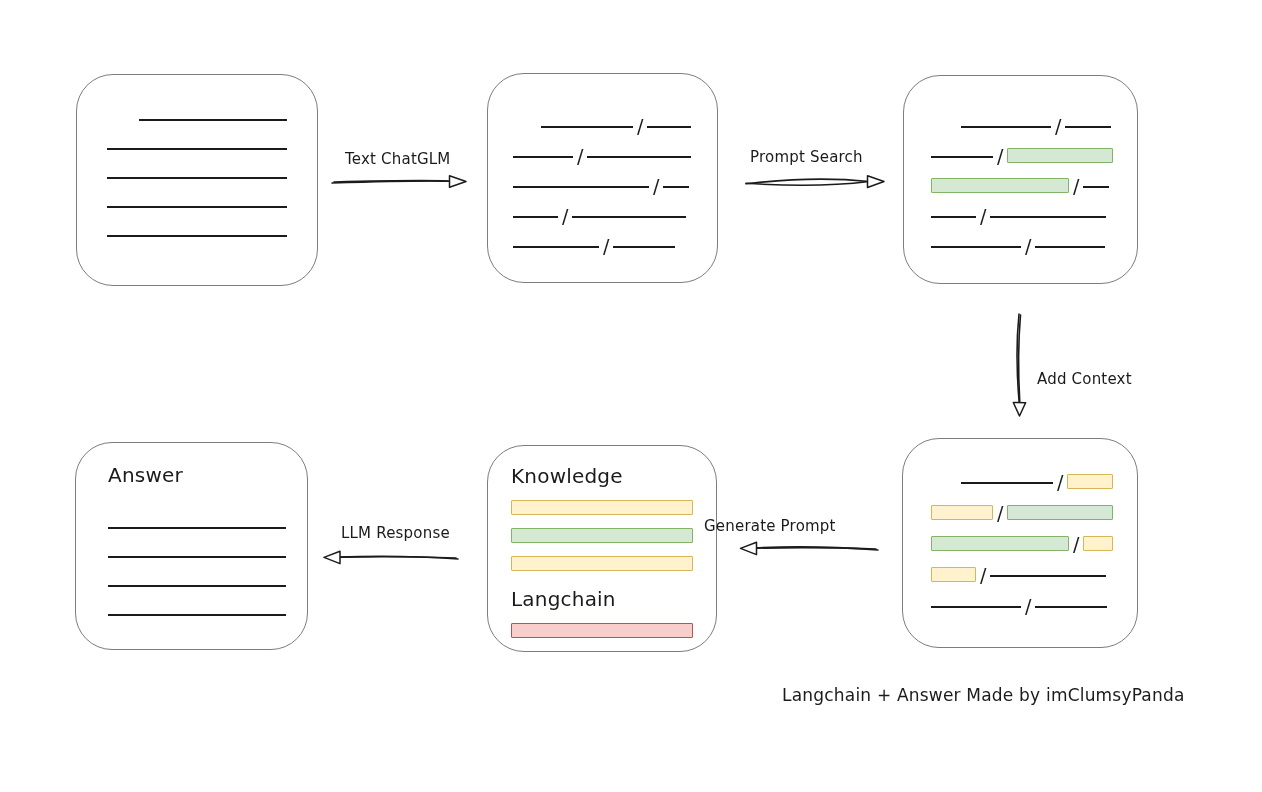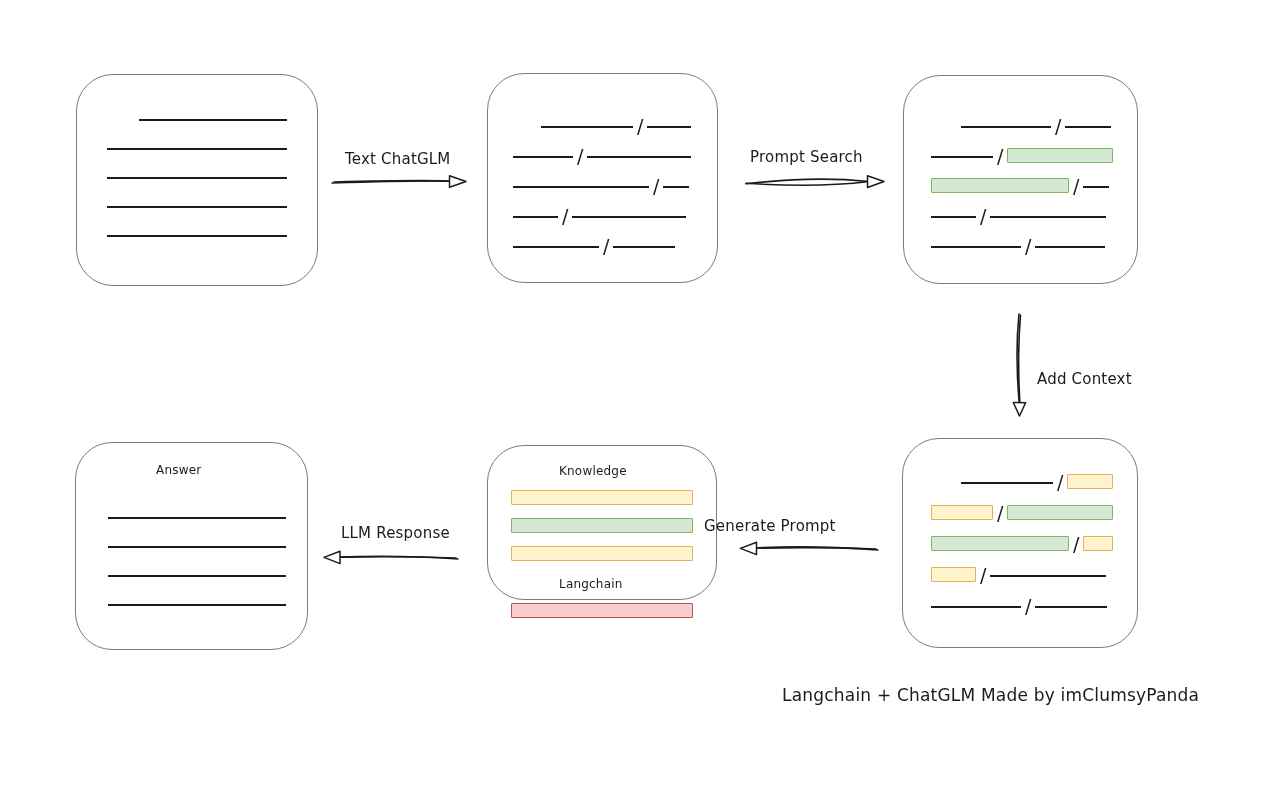--- a/index.html
+++ b/index.html
@@ -19,21 +19,21 @@
   .head{fill:#fff;stroke:var(--line);stroke-width:1.5;stroke-linejoin:round;}
 
   .box{
     position:absolute;background:#fff;border:1.6px solid var(--box-border);
     border-radius:37px;box-sizing:border-box;
   }
   #box-source  {left:76px; top:74px; width:242px;height:212px;}
   #box-chunks  {left:487px;top:73px; width:231px;height:210px;}
   #box-searched{left:903px;top:75px; width:235px;height:209px;}
   #box-context {left:902px;top:438px;width:236px;height:210px;}
-  #box-prompt  {left:487px;top:445px;width:230px;height:155px;}
+  #box-prompt  {left:487px;top:445px;width:230px;height:207px;}
   #box-answer  {left:75px; top:442px;width:233px;height:208px;}
 
   .rows{display:flex;flex-direction:column;}
   #box-source  .rows{padding:17px 0 0 30px;}
   #box-chunks  .rows{padding:24px 0 0 25px;}
   #box-searched.box .rows{padding:22px 0 0 27px;}
   #box-context .rows{padding:14px 0 0 28px;}
   #box-answer  .rows{padding:0 0 0 0;}
 
   .seg-row{display:flex;align-items:flex-end;}
@@ -50,21 +50,21 @@
     margin:0 4px;position:relative;bottom:-8px;
   }
   .seg-chip{
     display:inline-block;height:15px;border-radius:1px;
     margin-bottom:-5px;box-sizing:border-box;
   }
   .chip-green {background:var(--green-fill); border:1.4px solid var(--green-border);}
   .chip-yellow{background:var(--yellow-fill);border:1.4px solid var(--yellow-border);}
   .chip-red   {background:var(--red-fill);   border:1.4px solid var(--red-border);}
 
-  .box-label{font-size:12px;letter-spacing:.2px;margin-left:48px;}
+  .box-label{font-size:20px;letter-spacing:.2px;}
 
   #box-prompt .inner{padding:18px 0 0 23px;}
   #box-prompt .bars .bar{width:182px;height:15px;border-radius:1px;box-sizing:border-box;margin-top:13px;}
   #box-prompt .bars{margin-top:-1px;}
   #box-prompt .q-label{margin-top:16px;}
 
   #box-answer .inner{padding:20px 0 0 32px;}
   #box-answer .box-label{margin-bottom:13px;}
 
   .arrow-label{position:absolute;font-size:15px;white-space:nowrap;letter-spacing:.2px;}
@@ -257,15 +257,15 @@
         </div>
     </div>
   </div>
 
   <div class="arrow-label" id="lbl-text-splitter">Text ChatGLM</div>
   <div class="arrow-label" id="lbl-vector-search">Prompt Search</div>
   <div class="arrow-label" id="lbl-add-context">Add Context</div>
   <div class="arrow-label" id="lbl-generate-prompt">Generate Prompt</div>
   <div class="arrow-label" id="lbl-llm-response">LLM Response</div>
 
-  <div class="credit">Langchain + ChatGLM Made by imClumsyPanda</div>
+  <div class="credit">Langchain + Answer Made by imClumsyPanda</div>
 
 </div>
 
 </body></html>

